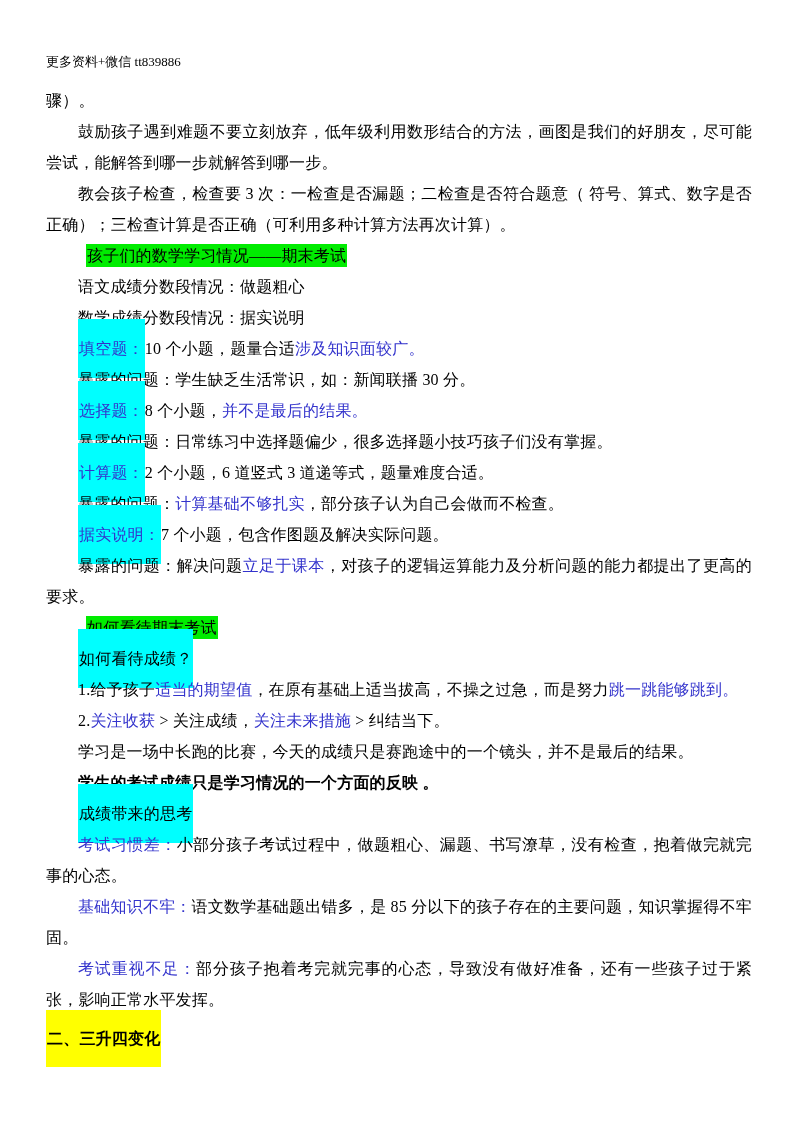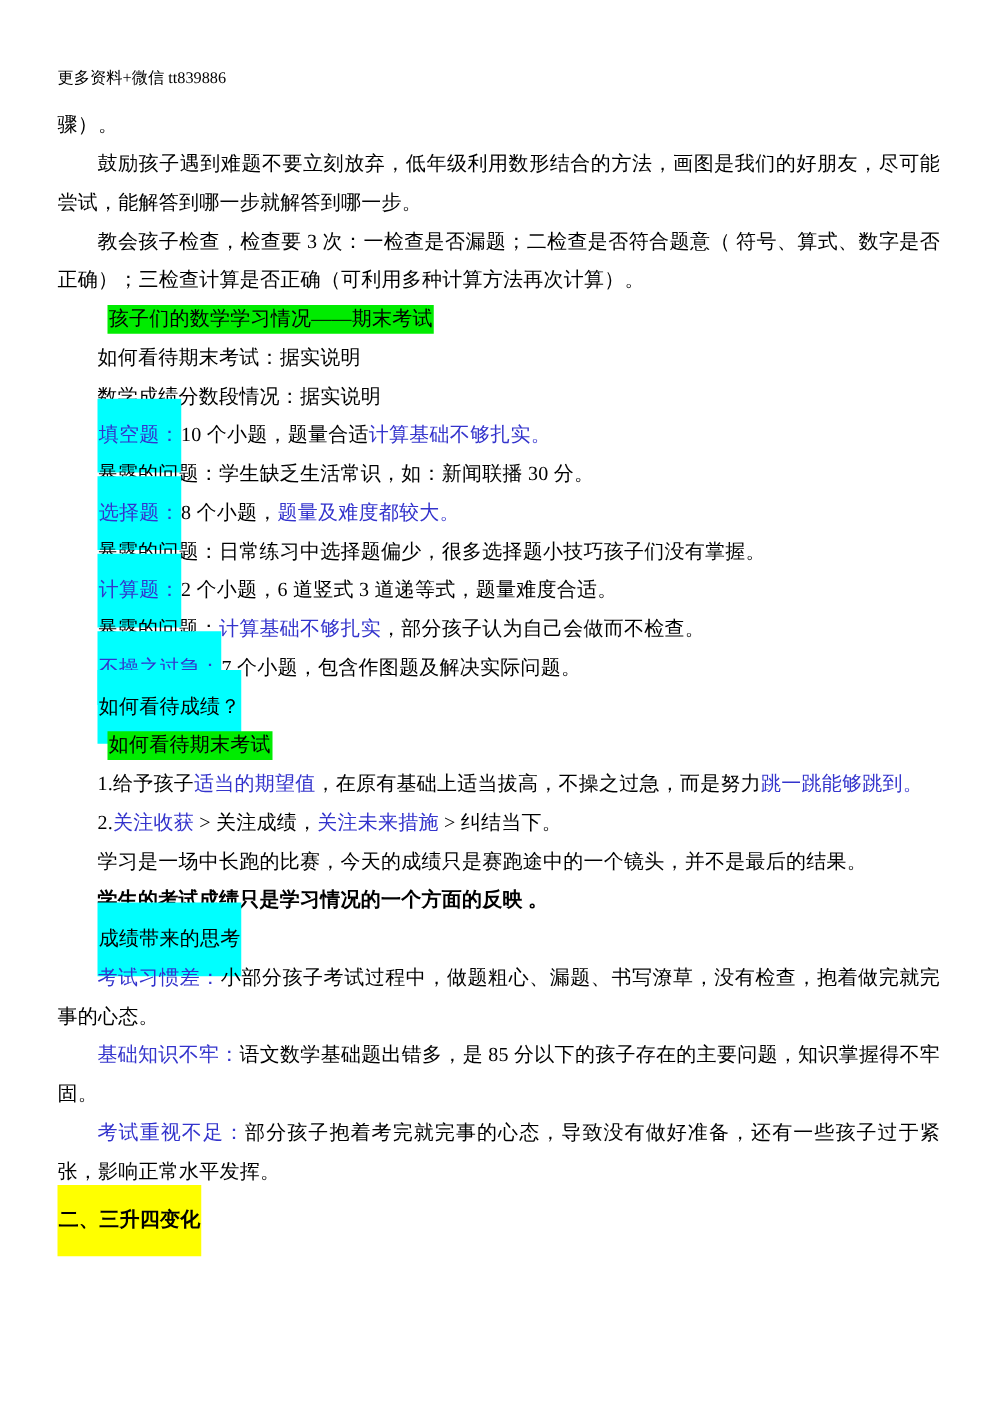--- a/index.html
+++ b/index.html
@@ -43,31 +43,32 @@
 </head>
 <body>
 
 <div class="page">
   <p class="watermark">更多资料+微信 tt839886</p>
   <div class="doc-body">
       <p class="para flush"><span>骤）。</span></p>
       <p class="para indent"><span>鼓励孩子遇到难题不要立刻放弃，低年级利用数形结合的方法，画图是我们的好朋友，尽可能尝试，能解答到哪一步就解答到哪一步。</span></p>
       <p class="para indent"><span>教会孩子检查，检查要 3 次：一检查是否漏题；二检查是否符合题意（ 符号、算式、数字是否正确）；三检查计算是否正确（可利用多种计算方法再次计算）。</span></p>
       <p class="para flush"><span class="hl-green">孩子们的数学学习情况——期末考试</span></p>
-      <p class="para indent"><span>如何看待期末考试：据实说明</span></p>
+      <p class="para indent"><span>语文成绩分数段情况：做题粗心</span></p>
       <p class="para indent"><span>数学成绩分数段情况：据实说明</span></p>
-      <p class="para indent"><span class="c-blue hl-cyan">填空题：</span><span>10 个小题，题量合适</span><span class="c-blue">计算基础不够扎实。</span></p>
+      <p class="para indent"><span class="c-blue hl-cyan">填空题：</span><span>10 个小题，题量合适</span><span class="c-blue">涉及知识面较广。</span></p>
       <p class="para indent"><span>暴露的问题：学生缺乏生活常识，如：新闻联播 30 分。</span></p>
-      <p class="para indent"><span class="c-blue hl-cyan">选择题：</span><span>8 个小题，</span><span class="c-blue">题量及难度都较大。</span></p>
+      <p class="para indent"><span class="c-blue hl-cyan">选择题：</span><span>8 个小题，</span><span class="c-blue">并不是最后的结果。</span></p>
       <p class="para indent"><span>暴露的问题：日常练习中选择题偏少，很多选择题小技巧孩子们没有掌握。</span></p>
       <p class="para indent"><span class="c-blue hl-cyan">计算题：</span><span>2 个小题，6 道竖式 3 道递等式，题量难度合适。</span></p>
       <p class="para indent"><span>暴露的问题：</span><span class="c-blue">计算基础不够扎实</span><span>，部分孩子认为自己会做而不检查。</span></p>
-      <p class="para indent"><span class="c-blue hl-cyan">不操之过急：</span><span>7 个小题，包含作图题及解决实际问题。</span></p>
+      <p class="para indent"><span class="c-blue hl-cyan">据实说明：</span><span>7 个小题，包含作图题及解决实际问题。</span></p>
+      <p class="para indent"><span>暴露的问题：解决问题</span><span class="c-blue">立足于课本</span><span>，对孩子的逻辑运算能力及分析问题的能力都提出了更高的要求。</span></p>
+      <p class="para flush"><span class="hl-green">如何看待期末考试</span></p>
       <p class="para indent"><span class="hl-cyan">如何看待成绩？</span></p>
-      <p class="para flush"><span class="hl-green">如何看待期末考试</span></p>
       <p class="para indent"><span>1.给予孩子</span><span class="c-blue">适当的期望值</span><span>，在原有基础上适当拔高，不操之过急，而是努力</span><span class="c-blue">跳一跳能够跳到。</span></p>
       <p class="para indent"><span>2.</span><span class="c-blue">关注收获</span><span> &gt; 关注成绩，</span><span class="c-blue">关注未来措施</span><span> &gt; 纠结当下。</span></p>
       <p class="para indent"><span>学习是一场中长跑的比赛，今天的成绩只是赛跑途中的一个镜头，并不是最后的结果。</span></p>
       <p class="para indent"><span class="bold">学生的考试成绩只是学习情况的一个方面的反映 。</span></p>
       <p class="para indent"><span class="hl-cyan">成绩带来的思考</span></p>
       <p class="para indent"><span class="c-blue">考试习惯差：</span><span>小部分孩子考试过程中，做题粗心、漏题、书写潦草，没有检查，抱着做完就完事的心态。</span></p>
       <p class="para indent"><span class="c-blue">基础知识不牢：</span><span>语文数学基础题出错多，是 85 分以下的孩子存在的主要问题，知识掌握得不牢固。</span></p>
       <p class="para indent"><span class="c-blue">考试重视不足：</span><span>部分孩子抱着考完就完事的心态，导致没有做好准备，还有一些孩子过于紧张，影响正常水平发挥。</span></p>
       <p class="para heading-yellow"><span class="hl-yellow bold">二、三升四变化</span></p>
     </div>

